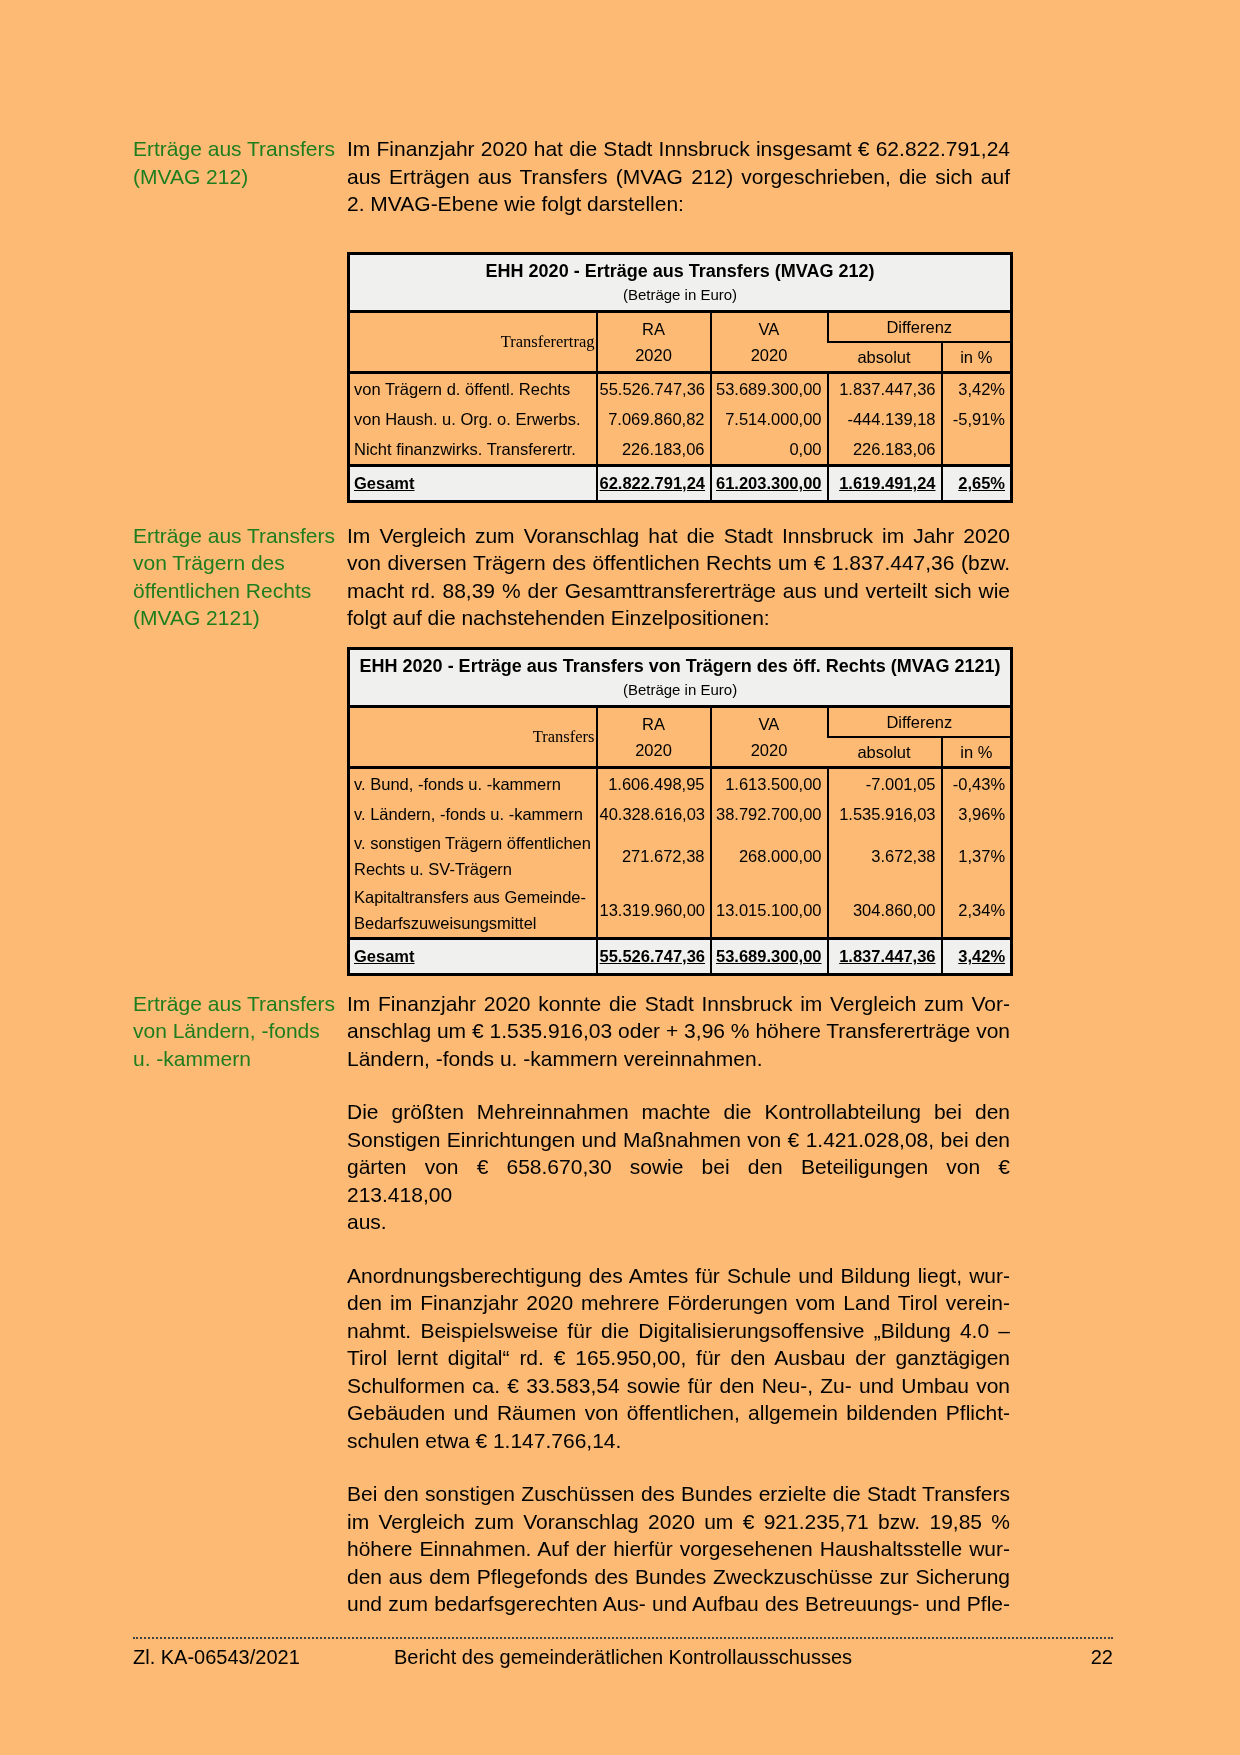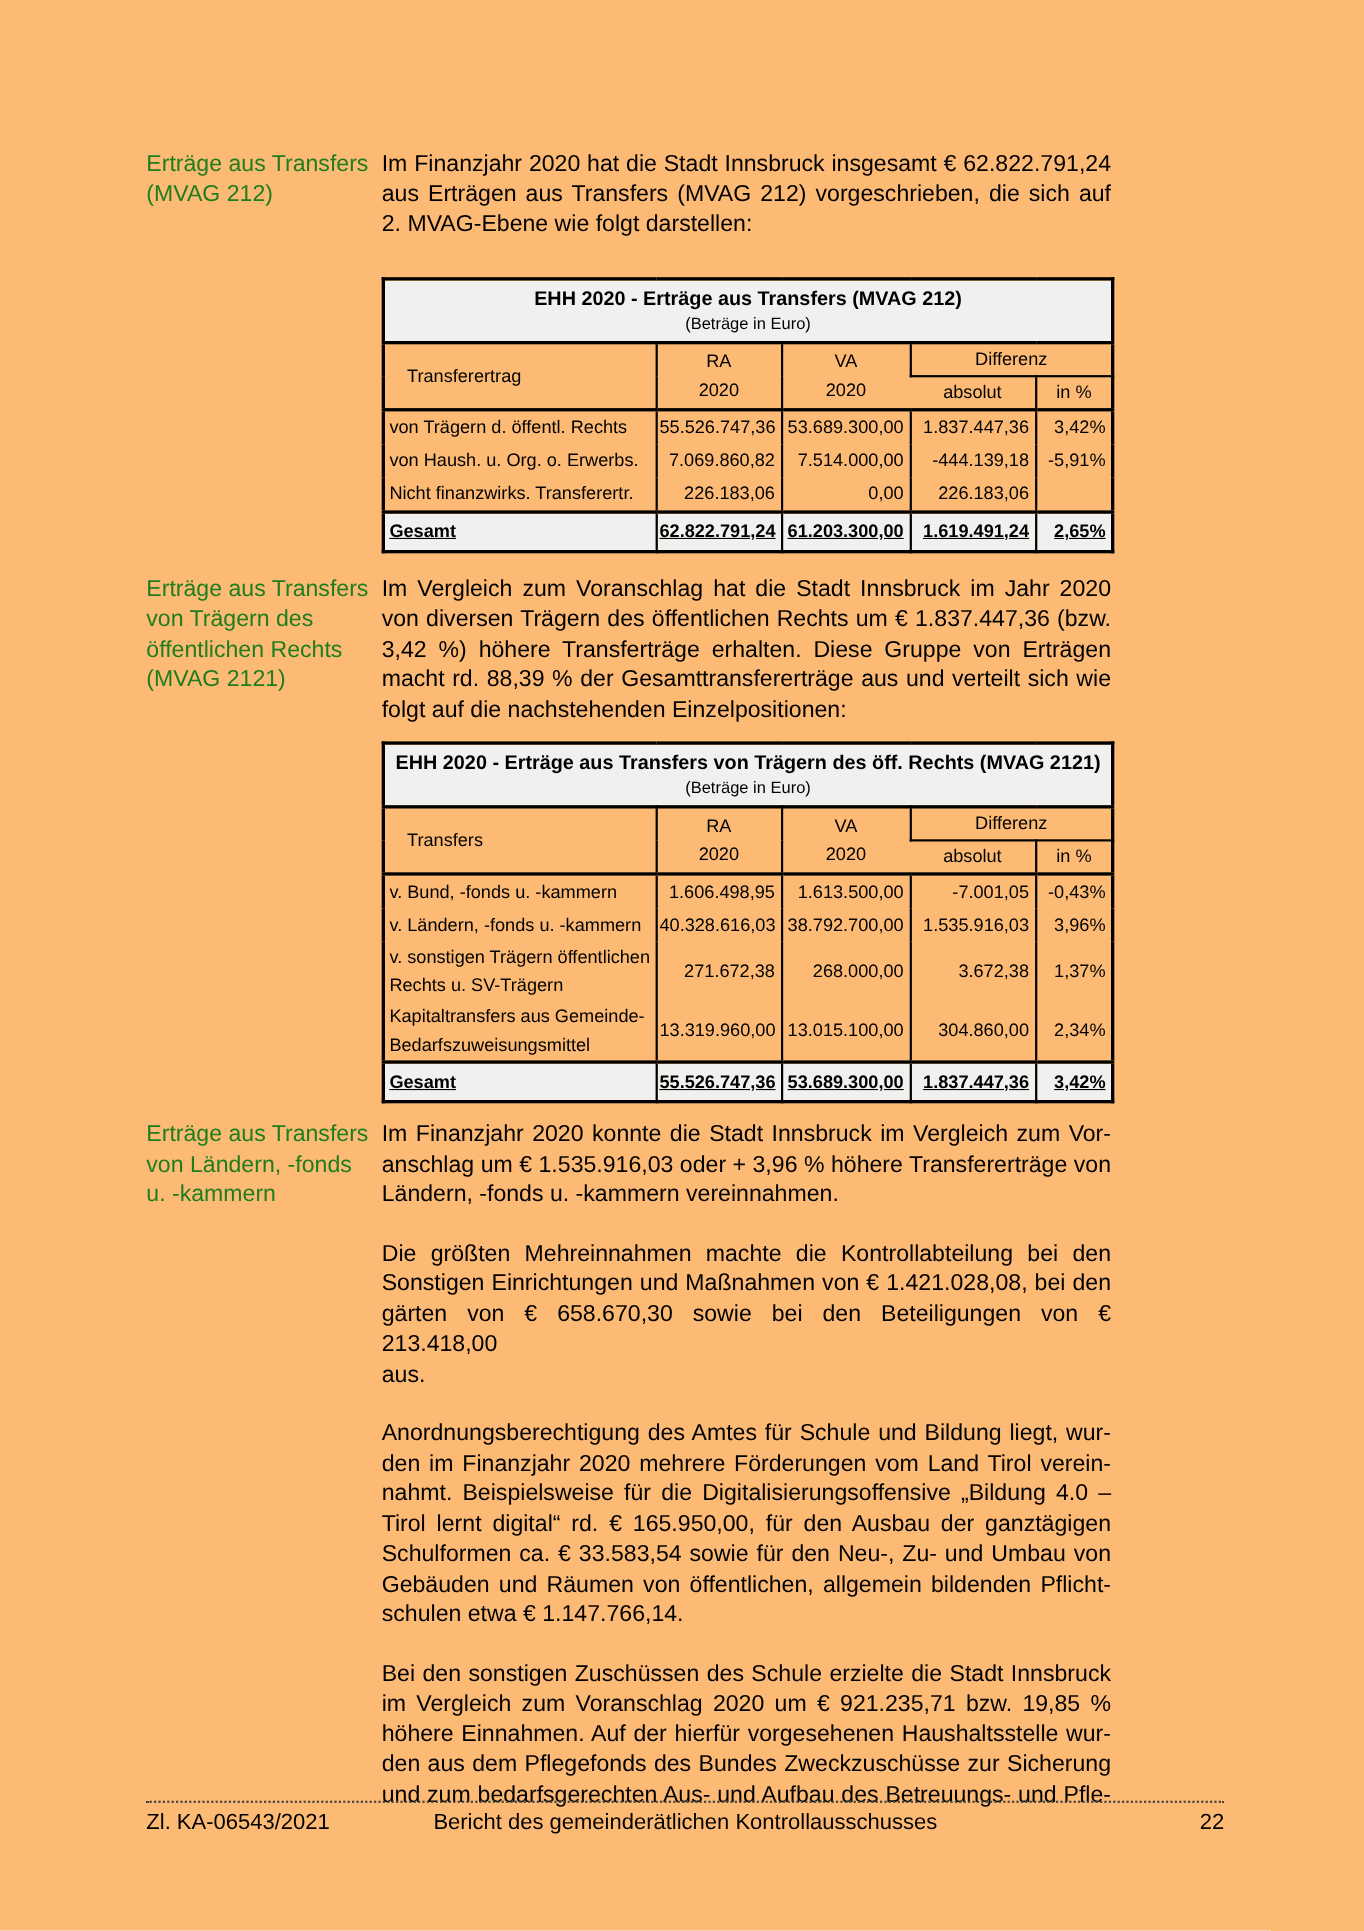--- a/index.html
+++ b/index.html
@@ -28,21 +28,21 @@
   .t th,.t td{font-size:16.5px;line-height:26px;overflow:hidden;}
   .t th{font-weight:normal;margin-left:32px;}
   .ttl{border-bottom:3px solid #000;background:#f0f0ee;text-align:center;padding:3px 0 4px 0;}
   .ttl1{font-size:18px;font-weight:bold;line-height:26px;}
   .ttl2{font-size:15px;line-height:22px;}
   .t th,.t td{border-left:2px solid #000;}
   .t th:first-child,.t td:first-child{border-left:none;}
   thead tr.h1 th,thead tr.h2 th{border-bottom:3px solid #000;}
   .hd{border-bottom:2px solid #000 !important;text-align:center;}
   .hc{text-align:center;line-height:26px;}
-  .hl{text-align:left;vertical-align:middle;padding-left:20px;}
+  .hl{text-align:right;vertical-align:middle;padding-left:4px;font-family:Liberation Serif, serif;}
   .hs{text-align:center;}
   .t tbody td{height:28px;vertical-align:middle;}
   td.lbl{white-space:pre-line;text-align:left;padding:1px 2px 1px 4px;}
   td.num{text-align:right;padding:1px 5px 1px 2px;}
   tr.total td{border-top:3px solid #000;background:#f0f0ee;font-weight:bold;height:31px;text-decoration:underline;}
 
   .footer{position:absolute;left:133px;top:1637px;width:980px;border-top:2px dotted #444;}
   .footer-row{display:flex;justify-content:space-between;align-items:baseline;padding-top:7px;font-size:20px;}
   .footer-ref{width:260px;text-align:left;}
   .footer-center{flex:1;text-align:center;}
@@ -130,21 +130,20 @@
       <div class="label-col">
           <div>Erträge aus Transfers</div>
           <div>von Trägern des</div>
           <div>öffentlichen Rechts</div>
           <div>(MVAG 2121)</div>
         </div>
       <div class="main-col">
         <div class="para">
             <div class="jl">Im Vergleich zum Voranschlag hat die Stadt Innsbruck im Jahr 2020</div>
             <div class="jl">von diversen Trägern des öffentlichen Rechts um € 1.837.447,36 (bzw.</div>
-            <div class="jl">3,42 %) höhere Transferträge erhalten. Diese Gruppe von Erträgen</div>
             <div class="jl">macht rd. 88,39 % der Gesamttransfererträge aus und verteilt sich wie</div>
             <div>folgt auf die nachstehenden Einzelpositionen:</div>
           </div>
 
         <table class="t t2">
           <colgroup>
               <col style="width:248px">
               <col style="width:114px">
               <col style="width:117px">
               <col style="width:114px">
@@ -250,21 +249,21 @@
             <div class="jl">Gebäuden und Räumen von öffentlichen, allgemein bildenden Pflicht-</div>
             <div>schulen etwa € 1.147.766,14.</div>
           </div>
       </div>
     </div>
 
     <div class="section mt-p">
       <div class="label-col"></div>
       <div class="main-col">
         <div class="para">
-            <div class="jl">Bei den sonstigen Zuschüssen des Schule erzielte die Stadt Innsbruck</div>
+            <div class="jl">Bei den sonstigen Zuschüssen des Bundes erzielte die Stadt Transfers</div>
             <div class="jl">im Vergleich zum Voranschlag 2020 um € 921.235,71 bzw. 19,85 %</div>
             <div class="jl">höhere Einnahmen. Auf der hierfür vorgesehenen Haushaltsstelle wur-</div>
             <div class="jl">den aus dem Pflegefonds des Bundes Zweckzuschüsse zur Sicherung</div>
             <div class="jl">und zum bedarfsgerechten Aus- und Aufbau des Betreuungs- und Pfle-</div>
           </div>
       </div>
     </div>
 
   </div>
 

